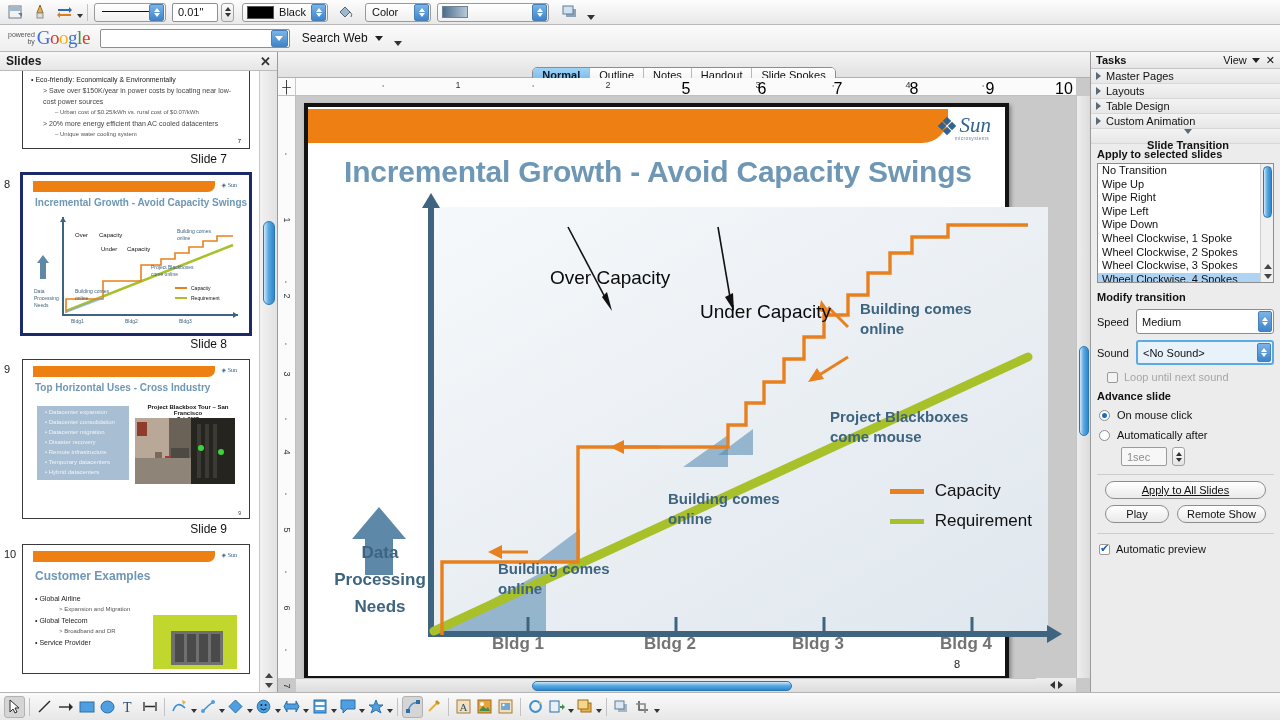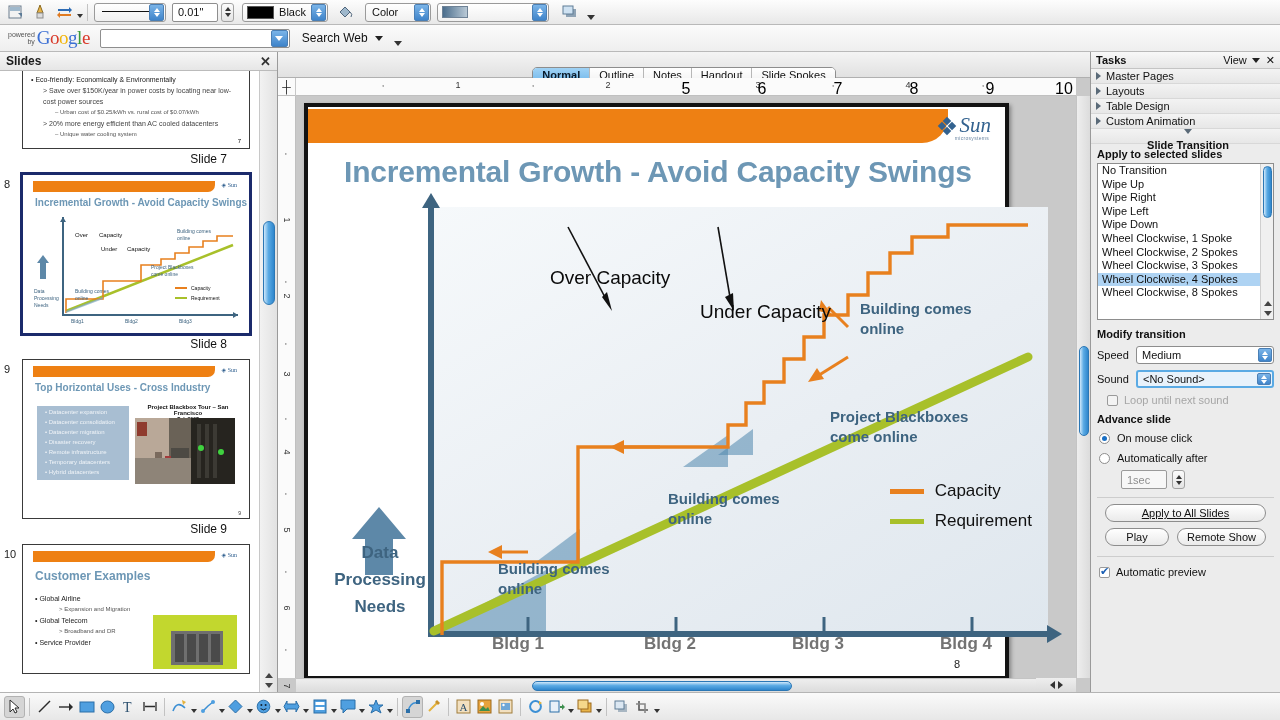--- a/index.html
+++ b/index.html
@@ -331,36 +331,36 @@
     background: linear-gradient(#f3f3f3,#e7e7e7);
   }
   .task-acc.open { font-weight:bold;flex-direction:column; }
   .tri { width:0;height:0; }
   .tri.closed { border-top:4px solid transparent; border-bottom:4px solid transparent;
                 border-left:5px solid #5a6a78; }
   .tri.open { border-left:4px solid transparent; border-right:4px solid transparent;
               border-top:5px solid #5a6a78; }
   .sec-title { padding: 4px 6px 3px; font-weight:bold; font-size:11px; }
   .listbox {
-    margin: 0 6px; height:157px; background:#fff; border:1px solid #8d8d8d;
+    margin: 0 6px; height:120px; background:#fff; border:1px solid #8d8d8d;
     position:relative; overflow:hidden;
   }
   .lb-items { position:absolute; left:0; top:0; right:13px; }
   .lb-item { height:13.6px; line-height:13.6px; padding-left:4px; font-size:11px;
              white-space:nowrap; overflow:hidden; }
   .lb-item.sel { background:#aed3f3; }
   .lb-scroll { position:absolute; right:0; top:0; width:13px; bottom:0;
                background:#f0f0f0; border-left:1px solid #cfcfcf;}
   .lb-thumb { position:absolute; left:2px; width:9px; border-radius:5px;
               background: linear-gradient(90deg,#d3eafc,#5aaae4 45%,#2f86cc);
               border:1px solid #2b77b5;}
   .field-row { display:flex; align-items:center; padding: 3px 6px; gap:5px; }
   .field-row .fl { width:34px; font-size:11px; }
   .sel-ctl {
-    flex:1; height:18px; border:1px solid #8d8d8d; border-radius:3px;
+    flex:1; height:25px; border:1px solid #8d8d8d; border-radius:3px;
     background:#fff; display:flex; align-items:center; font-size:11px;
     padding-left:5px; position:relative;
   }
   .sel-ctl.focus { border:2px solid #5aaae4; background:#e8f2fb; }
   .sel-ctl .sp {
     position:absolute; right:1px; top:1px; bottom:1px; width:14px; border-radius:2px;
     background: linear-gradient(#7ab4e8, #3f84ca); border:1px solid #4a7fb5;
     display:flex; flex-direction:column; align-items:center; justify-content:center;
   }
   .sel-ctl .sp i { width:0;height:0;border-left:3px solid transparent;
@@ -777,21 +777,21 @@
                 <path d="M248 424 V410"></path>
               <path d="M396 424 V410"></path>
                 <path d="M544 424 V410"></path>
             </g>
           </svg>
 
           <span class="txt-over" style="left:122px; top:60px;">Over Capacity</span>
           <span class="txt-under" style="left:272px; top:94px;">Under Capacity</span>
 
           <span class="lbl-blue" style="left:432px; top:92px; width:130px;">Building comes online</span>
-          <span class="lbl-blue" style="left:402px; top:200px; width:162px;">Project Blackboxes come online</span>
+          <span class="lbl-blue" style="left:402px; top:200px; width:162px;">Project Blackboxes come mouse</span>
           <span class="lbl-blue" style="left:240px; top:282px; width:130px;">Building comes online</span>
           <span class="lbl-blue" style="left:70px; top:352px; width:130px;">Building comes online</span>
 
           <div class="legend">
             <div class="legend-row">
               <span class="legend-swatch" style="background:#e8801e;"></span>
               <span class="legend-text">Capacity</span>
             </div>
             <div class="legend-row">
               <span class="legend-swatch" style="background:#a8c02a;"></span>

